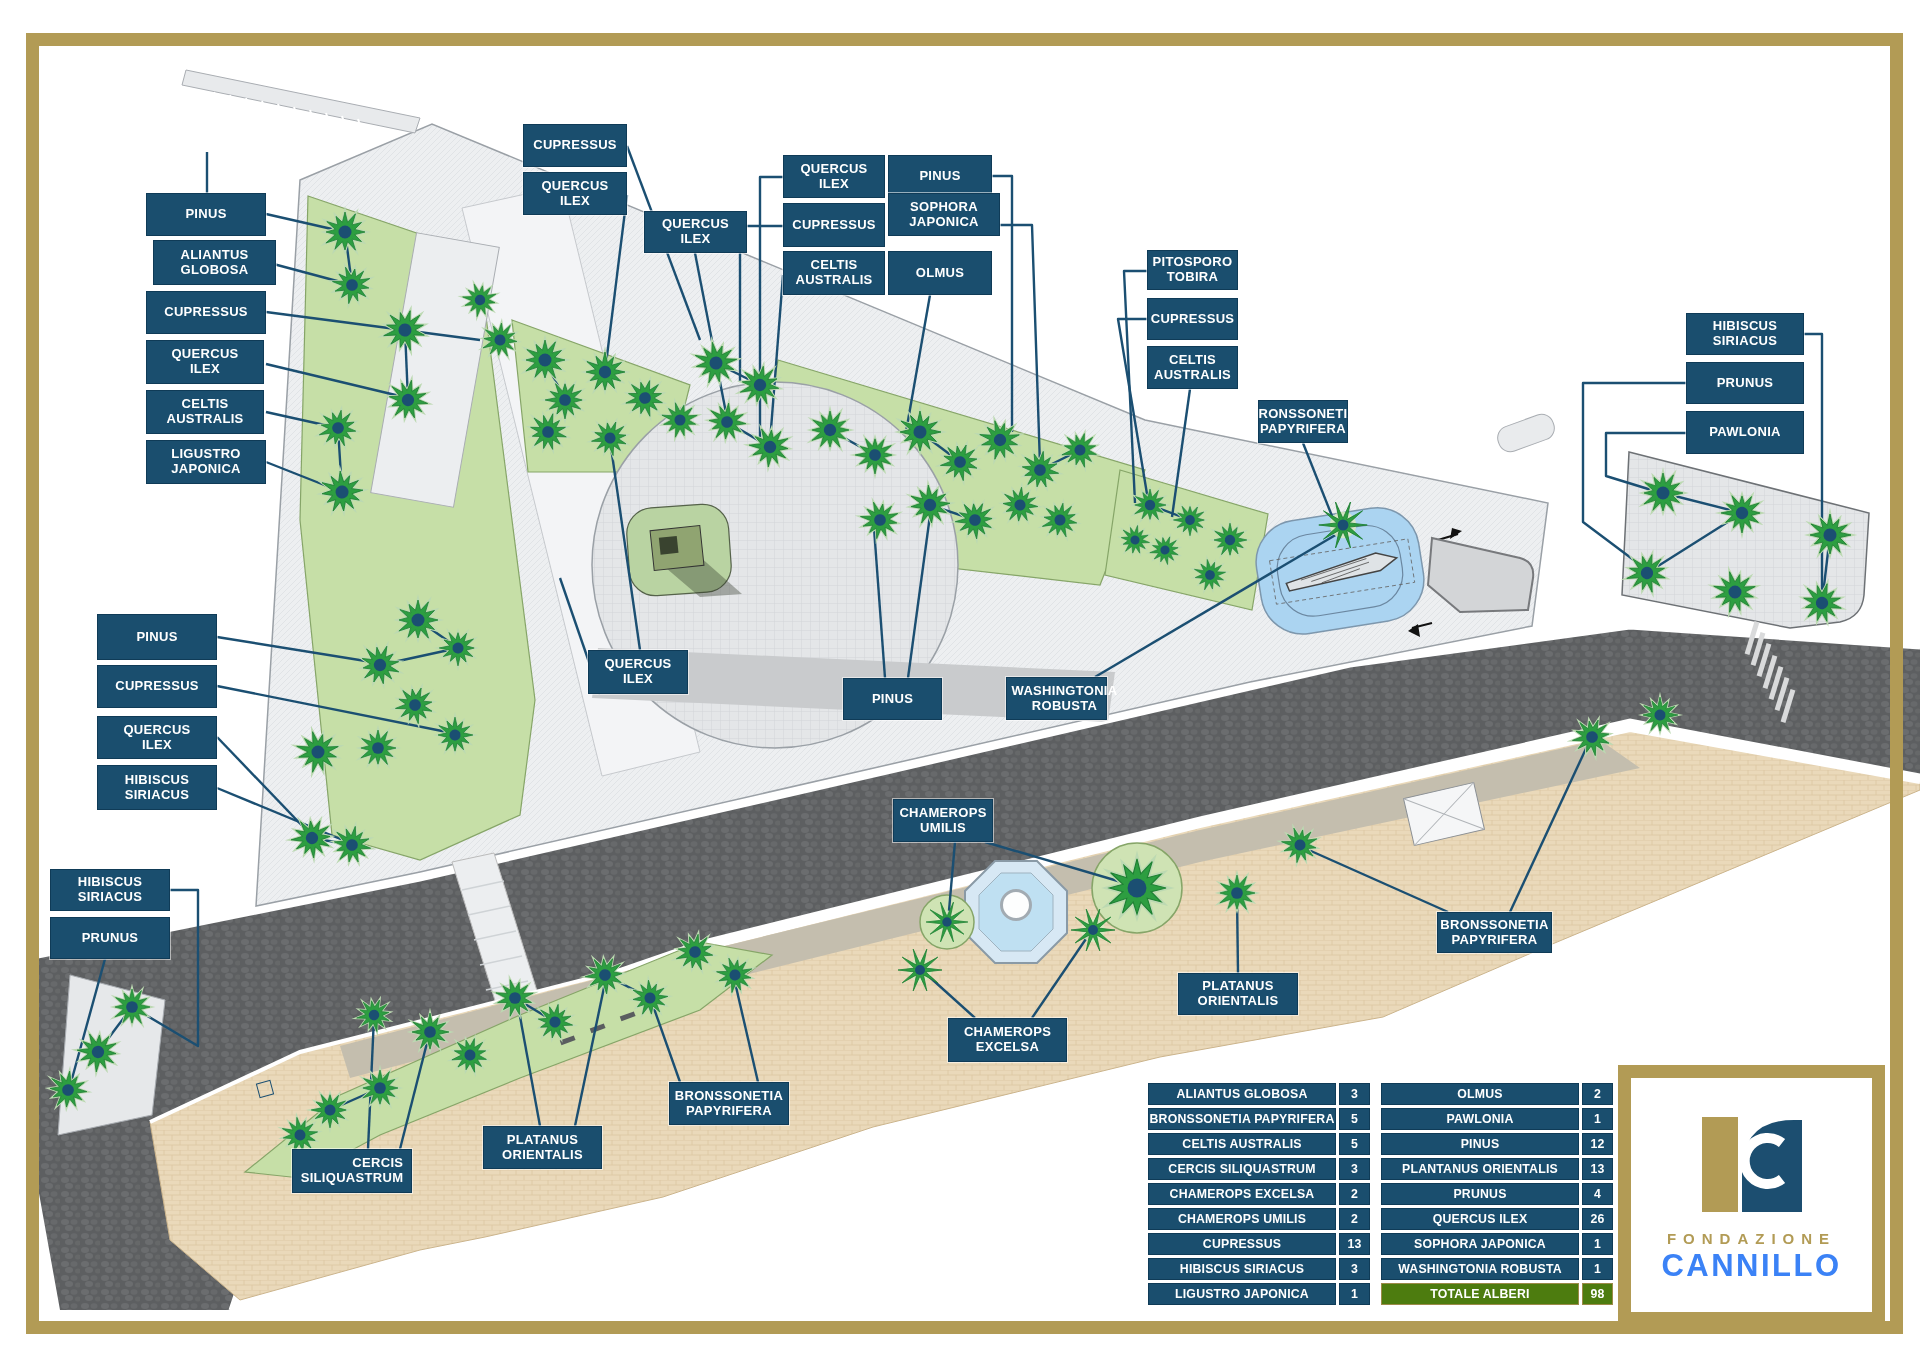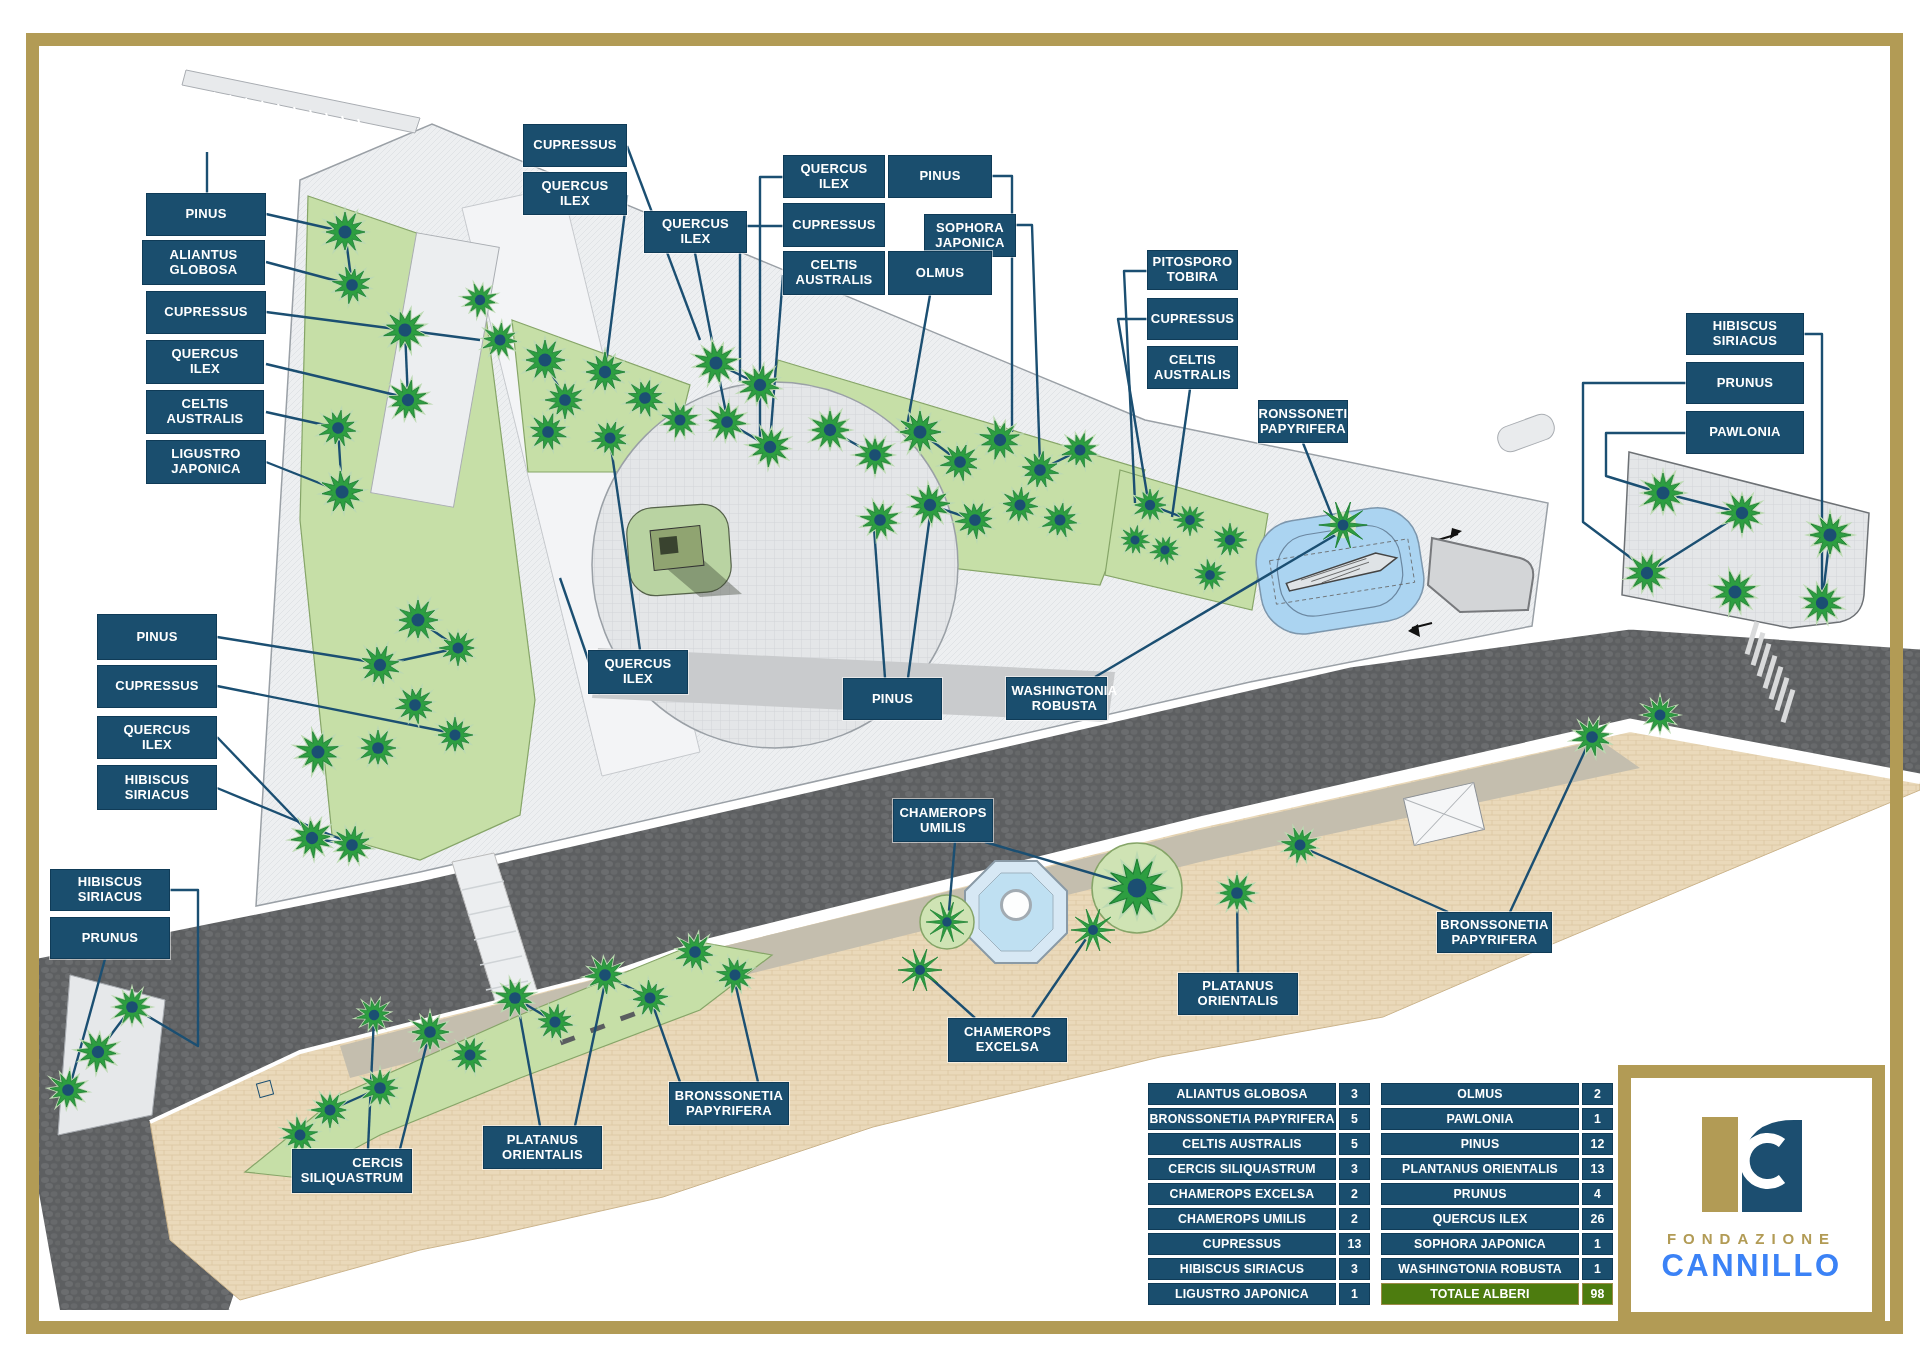--- a/index.html
+++ b/index.html
@@ -305,39 +305,39 @@
     <use href="#t" transform="translate(1137 888) scale(1.45)"></use>
     <use href="#p" transform="translate(1343 525) scale(1.1)"></use>
     <use href="#p" transform="translate(947 922) scale(0.95)"></use>
     <use href="#p" transform="translate(920 970)"></use>
     <use href="#p" transform="translate(1093 930)"></use>
   </g>
 </svg>
 
 <div id="labels">
       <div class="label" style="left: 146px; top: 193px; width: 120px; height: 43px;">PINUS</div>
-      <div class="label" style="left: 142px; top: 240px; width: 123px; height: 45px; text-align: center;">ALIANTUS
+      <div class="label" style="left: 153px; top: 240px; width: 123px; height: 45px; text-align: center;">ALIANTUS
 GLOBOSA</div>
       <div class="label" style="left: 146px; top: 291px; width: 120px; height: 43px;">CUPRESSUS</div>
       <div class="label" style="left: 146px; top: 340px; width: 118px; height: 44px;">QUERCUS
 ILEX</div>
       <div class="label" style="left: 146px; top: 390px; width: 118px; height: 44px;">CELTIS
 AUSTRALIS</div>
       <div class="label" style="left: 146px; top: 440px; width: 120px; height: 44px;">LIGUSTRO
 JAPONICA</div>
       <div class="label" style="left: 523px; top: 124px; width: 104px; height: 43px;">CUPRESSUS</div>
       <div class="label" style="left: 523px; top: 172px; width: 104px; height: 43px;">QUERCUS
 ILEX</div>
       <div class="label" style="left: 644px; top: 211px; width: 103px; height: 42px;">QUERCUS
 ILEX</div>
       <div class="label" style="left: 783px; top: 155px; width: 102px; height: 43px;">QUERCUS
 ILEX</div>
       <div class="label" style="left: 888px; top: 155px; width: 104px; height: 43px;">PINUS</div>
       <div class="label" style="left: 783px; top: 203px; width: 102px; height: 44px;">CUPRESSUS</div>
-      <div class="label" style="left: 888px; top: 214px; width: 92px; height: 43px; margin-left: 36px;">SOPHORA
+      <div class="label" style="left: 888px; top: 193px; width: 112px; height: 43px;">SOPHORA
 JAPONICA</div>
       <div class="label" style="left: 783px; top: 251px; width: 102px; height: 44px;">CELTIS
 AUSTRALIS</div>
       <div class="label" style="left: 888px; top: 251px; width: 104px; height: 44px;">OLMUS</div>
       <div class="label" style="left: 1147px; top: 250px; width: 91px; height: 40px;">PITOSPORO
 TOBIRA</div>
       <div class="label" style="left: 1147px; top: 298px; width: 91px; height: 42px;">CUPRESSUS</div>
       <div class="label" style="left: 1147px; top: 346px; width: 91px; height: 43px;">CELTIS
 AUSTRALIS</div>
       <div class="label sm" style="left: 1258px; top: 400px; width: 90px; height: 43px;">BRONSSONETIA

